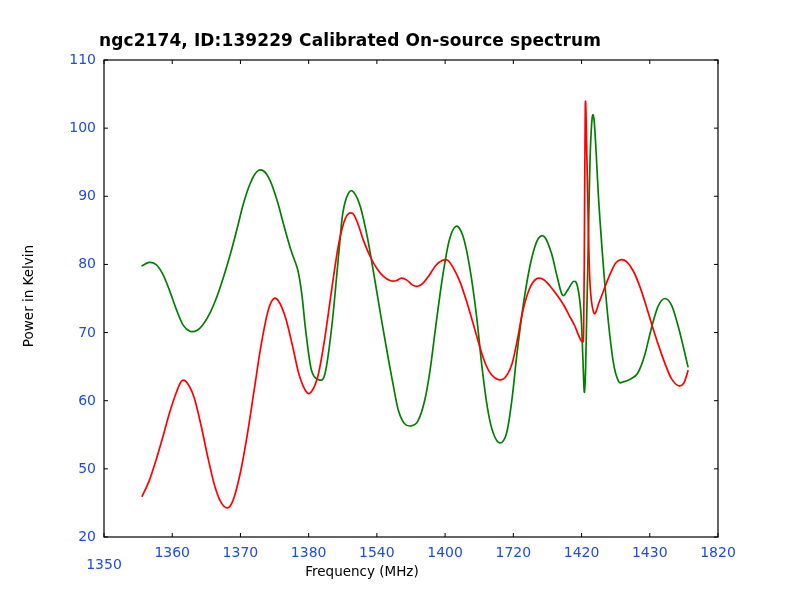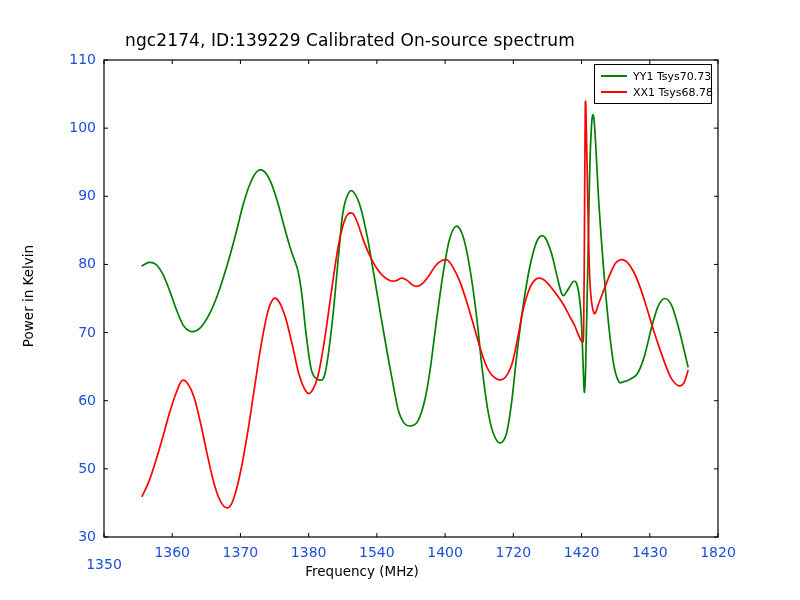--- a/index.html
+++ b/index.html
@@ -23,20 +23,21 @@
   }
   #plot-title {
     position: absolute;
     left: 0;
     top: 30px;
     width: 700px;
     text-align: center;
     font-size: 17px;
     color: #000000;
     letter-spacing: 0.1px;
+    font-weight: bold;
   }
   #axes-svg {
     position: absolute;
     left: 0;
     top: 0;
   }
   .axis-label {
     position: absolute;
     font-size: 13.5px;
     color: #000000;
@@ -161,42 +162,32 @@
         <path d="M 142.20 496.11 C 143.34 493.62, 146.75 487.03, 149.03 481.12 C 151.30 475.22, 153.57 467.95, 155.85 460.68 C 158.12 453.41, 160.40 445.46, 162.67 437.51 C 164.95 429.56, 167.22 420.48, 169.49 412.98 C 171.77 405.48, 174.27 397.88, 176.32 392.54 C 178.36 387.20, 179.95 382.54, 181.77 380.95 C 183.59 379.36, 185.18 380.27, 187.23 383.00 C 189.28 385.72, 191.78 390.38, 194.05 397.31 C 196.33 404.23, 198.60 414.68, 200.88 424.56 C 203.15 434.44, 205.42 446.48, 207.70 456.59 C 209.97 466.70, 212.25 477.49, 214.52 485.21 C 216.79 492.93, 219.07 499.18, 221.34 502.93 C 223.62 506.68, 226.12 508.38, 228.16 507.70 C 230.21 507.02, 231.58 504.75, 233.62 498.84 C 235.67 492.93, 238.17 482.94, 240.44 472.26 C 242.72 461.59, 244.99 448.41, 247.27 434.79 C 249.54 421.16, 251.81 405.26, 254.09 390.49 C 256.36 375.73, 258.64 359.26, 260.91 346.20 C 263.19 333.14, 265.69 319.97, 267.73 312.13 C 269.78 304.29, 271.37 301.00, 273.19 299.18 C 275.01 297.36, 276.60 298.16, 278.65 301.23 C 280.70 304.29, 283.20 310.31, 285.47 317.58 C 287.75 324.85, 290.02 335.30, 292.29 344.84 C 294.57 354.38, 296.84 367.10, 299.12 374.82 C 301.39 382.54, 303.89 388.33, 305.94 391.17 C 307.98 394.01, 309.35 394.58, 311.40 391.86 C 313.44 389.13, 315.94 384.02, 318.22 374.82 C 320.49 365.62, 322.77 351.08, 325.04 336.66 C 327.31 322.24, 329.59 303.72, 331.86 288.28 C 334.14 272.83, 336.41 255.68, 338.68 243.99 C 340.96 232.29, 343.23 223.20, 345.51 218.09 C 347.78 212.98, 350.28 212.41, 352.33 213.32 C 354.38 214.23, 355.97 219.11, 357.79 223.54 C 359.61 227.97, 361.20 234.45, 363.24 239.90 C 365.29 245.35, 367.79 251.48, 370.07 256.25 C 372.34 261.02, 374.61 265.11, 376.89 268.52 C 379.16 271.92, 381.44 274.65, 383.71 276.69 C 385.99 278.74, 388.49 280.10, 390.53 280.78 C 392.58 281.46, 394.17 281.24, 395.99 280.78 C 397.81 280.33, 399.63 278.17, 401.45 278.06 C 403.27 277.94, 405.09 278.97, 406.91 280.10 C 408.73 281.24, 410.55 283.85, 412.36 284.87 C 414.18 285.89, 416.00 286.58, 417.82 286.23 C 419.64 285.89, 421.46 284.53, 423.28 282.83 C 425.10 281.12, 426.69 278.85, 428.74 276.01 C 430.78 273.17, 433.29 268.40, 435.56 265.79 C 437.83 263.18, 440.34 261.25, 442.38 260.34 C 444.43 259.43, 446.02 259.09, 447.84 260.34 C 449.66 261.59, 451.25 264.20, 453.30 267.84 C 455.34 271.47, 457.85 276.35, 460.12 282.15 C 462.39 287.94, 464.67 295.32, 466.94 302.59 C 469.22 309.86, 471.49 317.92, 473.76 325.76 C 476.04 333.59, 478.54 343.02, 480.59 349.61 C 482.63 356.19, 484.23 361.08, 486.04 365.28 C 487.86 369.48, 489.46 372.44, 491.50 374.82 C 493.55 377.21, 496.05 379.14, 498.32 379.59 C 500.60 380.04, 502.87 380.16, 505.15 377.55 C 507.42 374.93, 509.92 370.28, 511.97 363.92 C 514.02 357.56, 515.61 348.24, 517.43 339.39 C 519.25 330.53, 520.84 319.28, 522.88 310.77 C 524.93 302.25, 527.43 293.62, 529.71 288.28 C 531.98 282.94, 534.25 280.21, 536.53 278.74 C 538.80 277.26, 541.08 278.17, 543.35 279.42 C 545.63 280.67, 547.90 283.62, 550.17 286.23 C 552.45 288.85, 554.72 291.91, 557.00 295.09 C 559.27 298.27, 561.77 301.91, 563.82 305.31 C 565.86 308.72, 567.46 312.13, 569.28 315.54 C 571.09 318.94, 573.14 322.35, 574.73 325.76 C 576.33 329.16, 577.58 333.37, 578.83 335.98 C 580.08 338.59, 581.44 342.00, 582.24 341.43 C 583.03 340.86, 583.26 345.40, 583.60 332.57 C 583.94 319.74, 584.00 302.36, 584.28 264.43 C 584.57 226.50, 584.85 122.01, 585.31 104.97 C 585.76 87.94, 586.27 133.37, 587.01 162.21 C 587.75 191.06, 588.61 252.96, 589.74 278.06 C 590.88 303.16, 592.24 308.83, 593.84 312.81 C 595.43 316.78, 597.47 306.11, 599.29 301.91 C 601.11 297.70, 602.93 292.25, 604.75 287.60 C 606.57 282.94, 608.39 278.06, 610.21 273.97 C 612.03 269.88, 613.85 265.45, 615.67 263.07 C 617.49 260.68, 619.31 259.89, 621.12 259.66 C 622.94 259.43, 624.54 259.77, 626.58 261.70 C 628.63 263.63, 631.13 266.93, 633.40 271.24 C 635.68 275.56, 637.95 281.35, 640.23 287.60 C 642.50 293.84, 644.77 301.45, 647.05 308.72 C 649.32 315.99, 651.60 324.05, 653.87 331.21 C 656.15 338.36, 658.65 345.75, 660.69 351.65 C 662.74 357.56, 664.33 362.10, 666.15 366.64 C 667.97 371.19, 669.56 375.73, 671.61 378.91 C 673.66 382.09, 676.38 385.04, 678.43 385.72 C 680.48 386.40, 682.30 385.50, 683.89 383.00 C 685.48 380.50, 687.30 372.78, 687.98 370.73" fill="none" stroke="#ff0000" stroke-width="1.7" stroke-linejoin="round" stroke-linecap="round"></path>
       </g>
     </svg>
 
   <div id="ylabel-wrap">
     <div id="ylabel">Power in Kelvin</div>
   </div>
 
   <div id="xlabel" class="axis-label">Frequency (MHz)</div>
 
-  <div id="legend-box">
-    <div class="legend-row">
-      <span class="legend-swatch" style="background:#008000"></span>
-      <span class="legend-label">YY1 Tsys70.73</span>
-    </div>
-    <div class="legend-row">
-      <span class="legend-swatch" style="background:#ff0000"></span>
-      <span class="legend-label">XX1 Tsys68.78</span>
-    </div>
-  </div>
 
 <div class="tick-text xtick-text" style="left: 74px; top: 544px; margin-top: 12px;">1350</div>
     <div class="tick-text xtick-text" style="left: 142.222px; top: 544px;">1360</div>
     <div class="tick-text xtick-text" style="left: 210.444px; top: 544px;">1370</div>
     <div class="tick-text xtick-text" style="left: 278.667px; top: 544px;">1380</div>
     <div class="tick-text xtick-text" style="left: 346.889px; top: 544px;">1540</div>
     <div class="tick-text xtick-text" style="left: 415.111px; top: 544px;">1400</div>
     <div class="tick-text xtick-text" style="left: 483.333px; top: 544px;">1720</div>
     <div class="tick-text xtick-text" style="left: 551.556px; top: 544px;">1420</div>
     <div class="tick-text xtick-text" style="left: 619.778px; top: 544px;">1430</div>
     <div class="tick-text xtick-text" style="left: 688px; top: 544px;">1820</div>
-    <div class="tick-text ytick-text" style="left: 44px; top: 528px;">30</div>
+    <div class="tick-text ytick-text" style="left: 44px; top: 528px;">20</div>
     <div class="tick-text ytick-text" style="left: 44px; top: 459.857px;">50</div>
     <div class="tick-text ytick-text" style="left: 44px; top: 391.714px;">60</div>
     <div class="tick-text ytick-text" style="left: 44px; top: 323.571px;">70</div>
     <div class="tick-text ytick-text" style="left: 44px; top: 255.429px;">80</div>
     <div class="tick-text ytick-text" style="left: 44px; top: 187.286px;">90</div>
     <div class="tick-text ytick-text" style="left: 44px; top: 119.143px;">100</div>
     <div class="tick-text ytick-text" style="left: 44px; top: 51px;">110</div>
   </div>
 
 </body></html>

